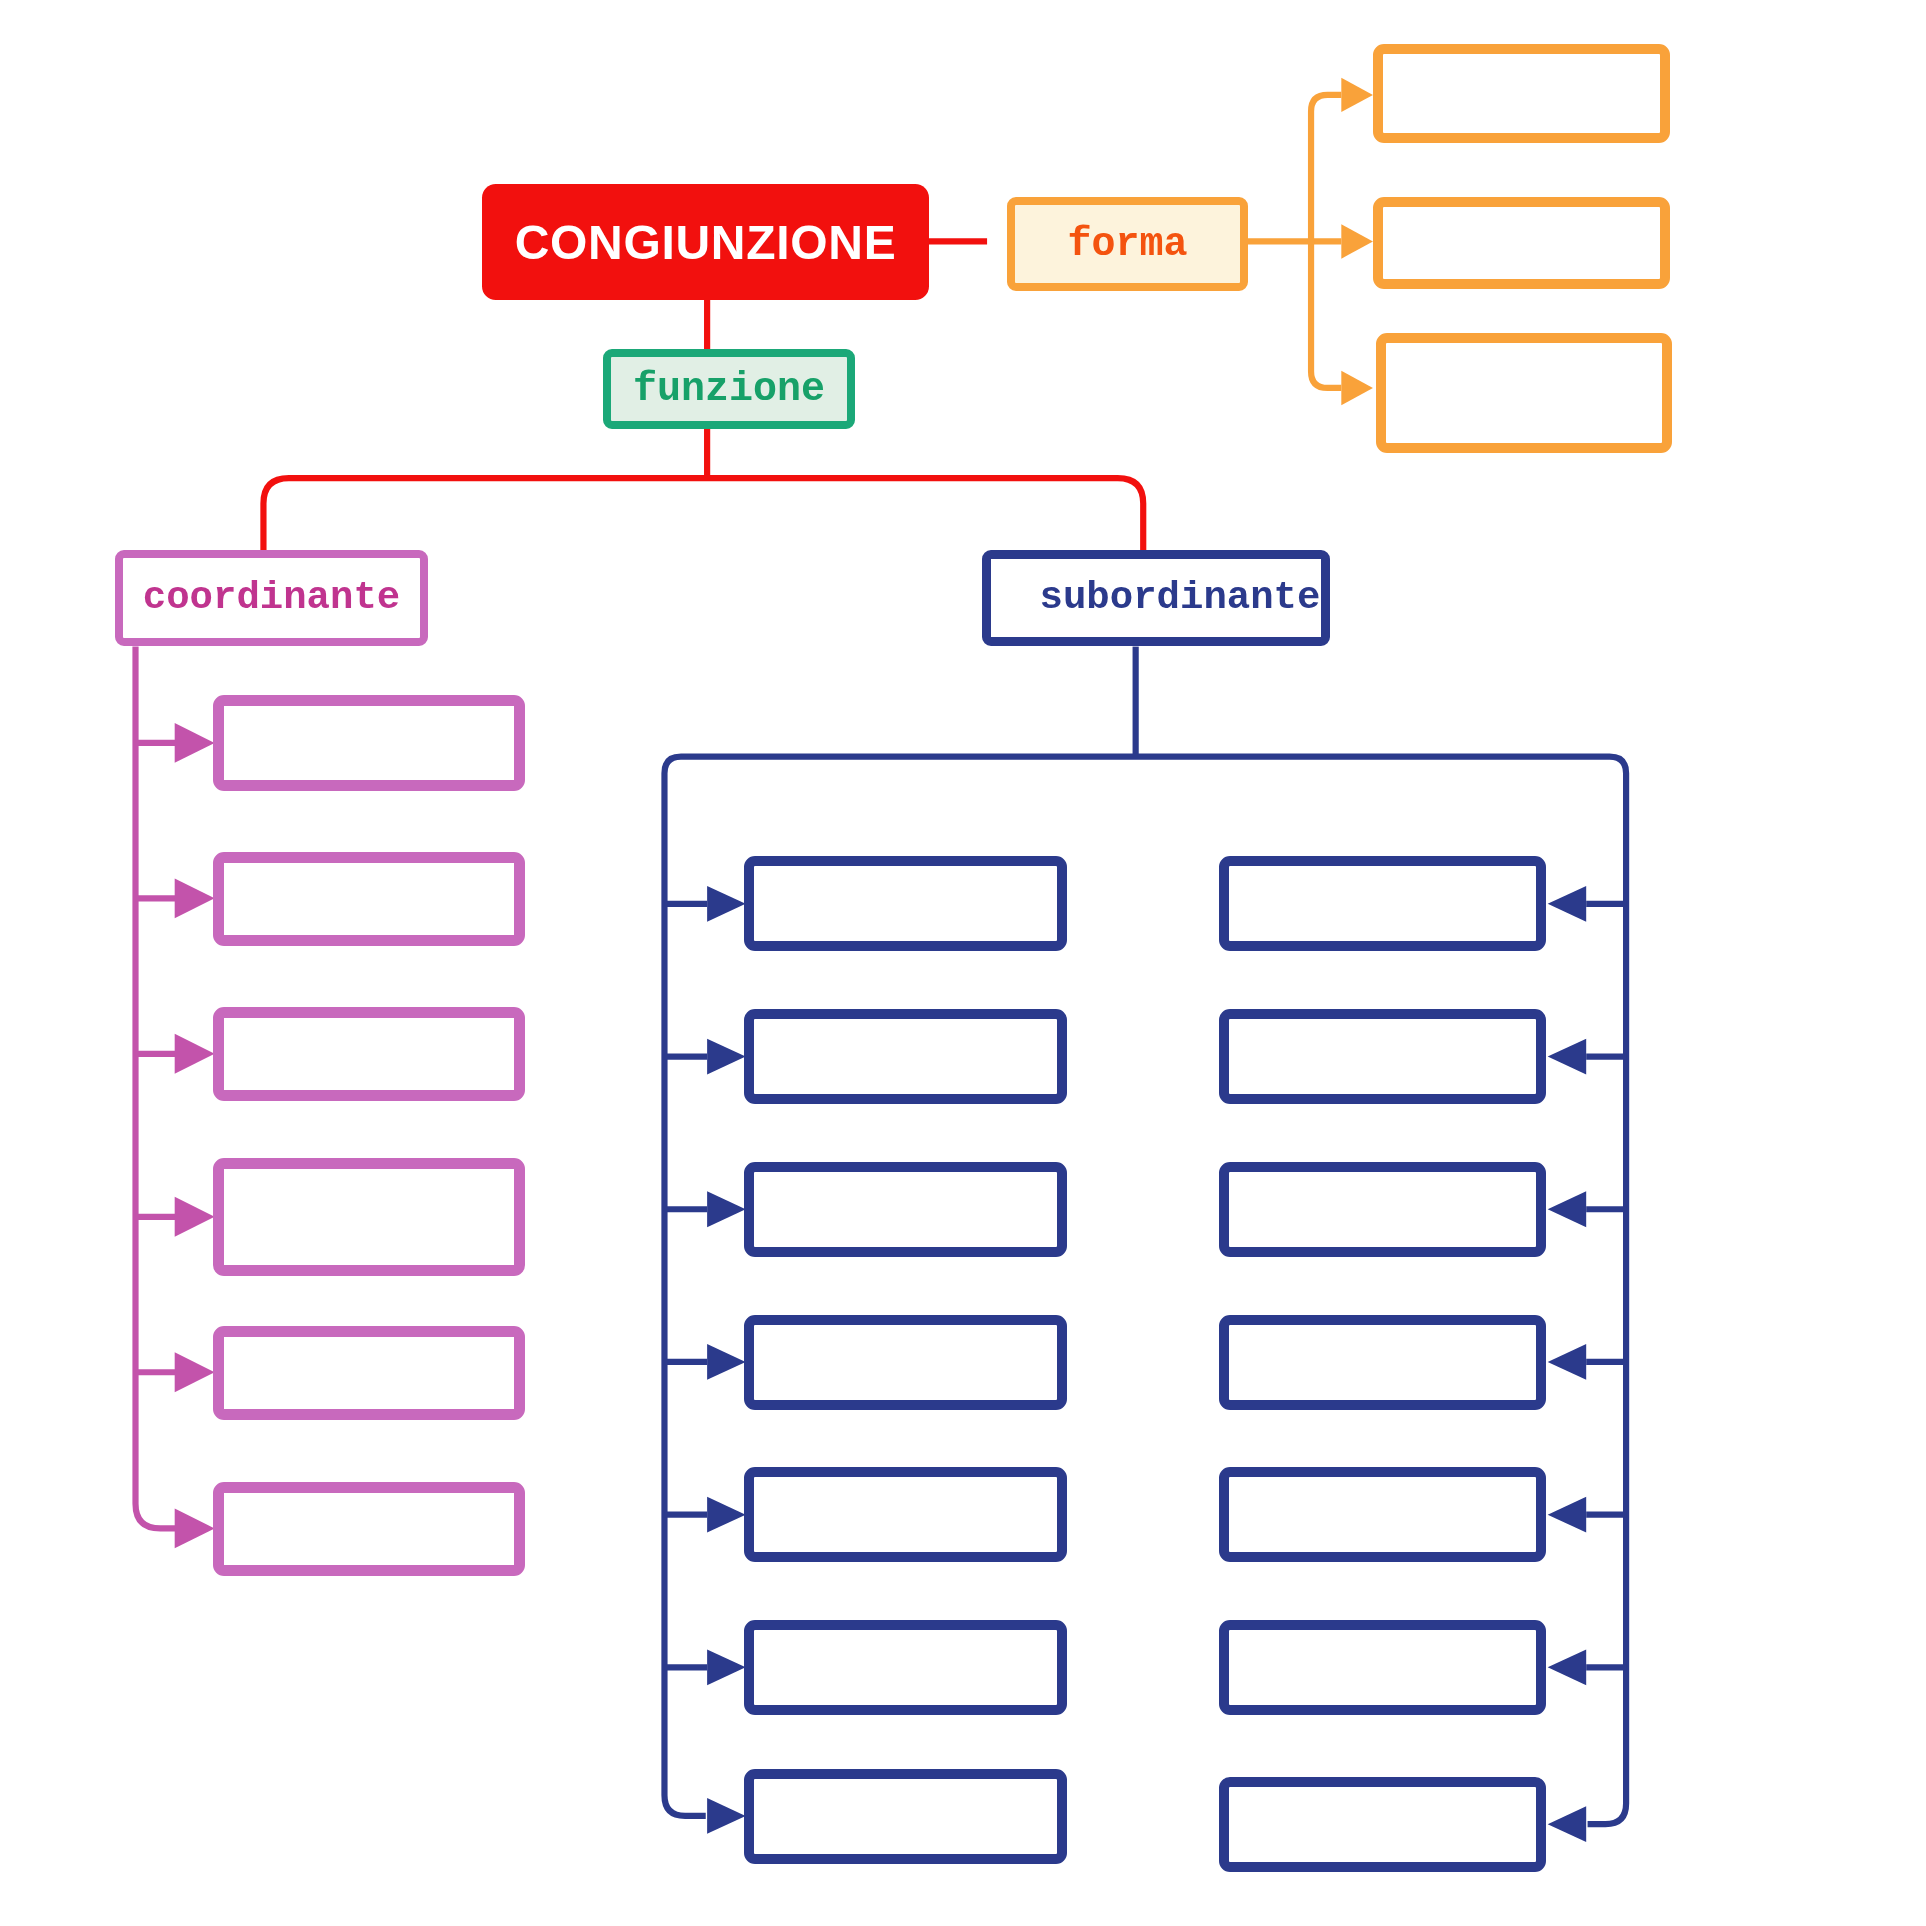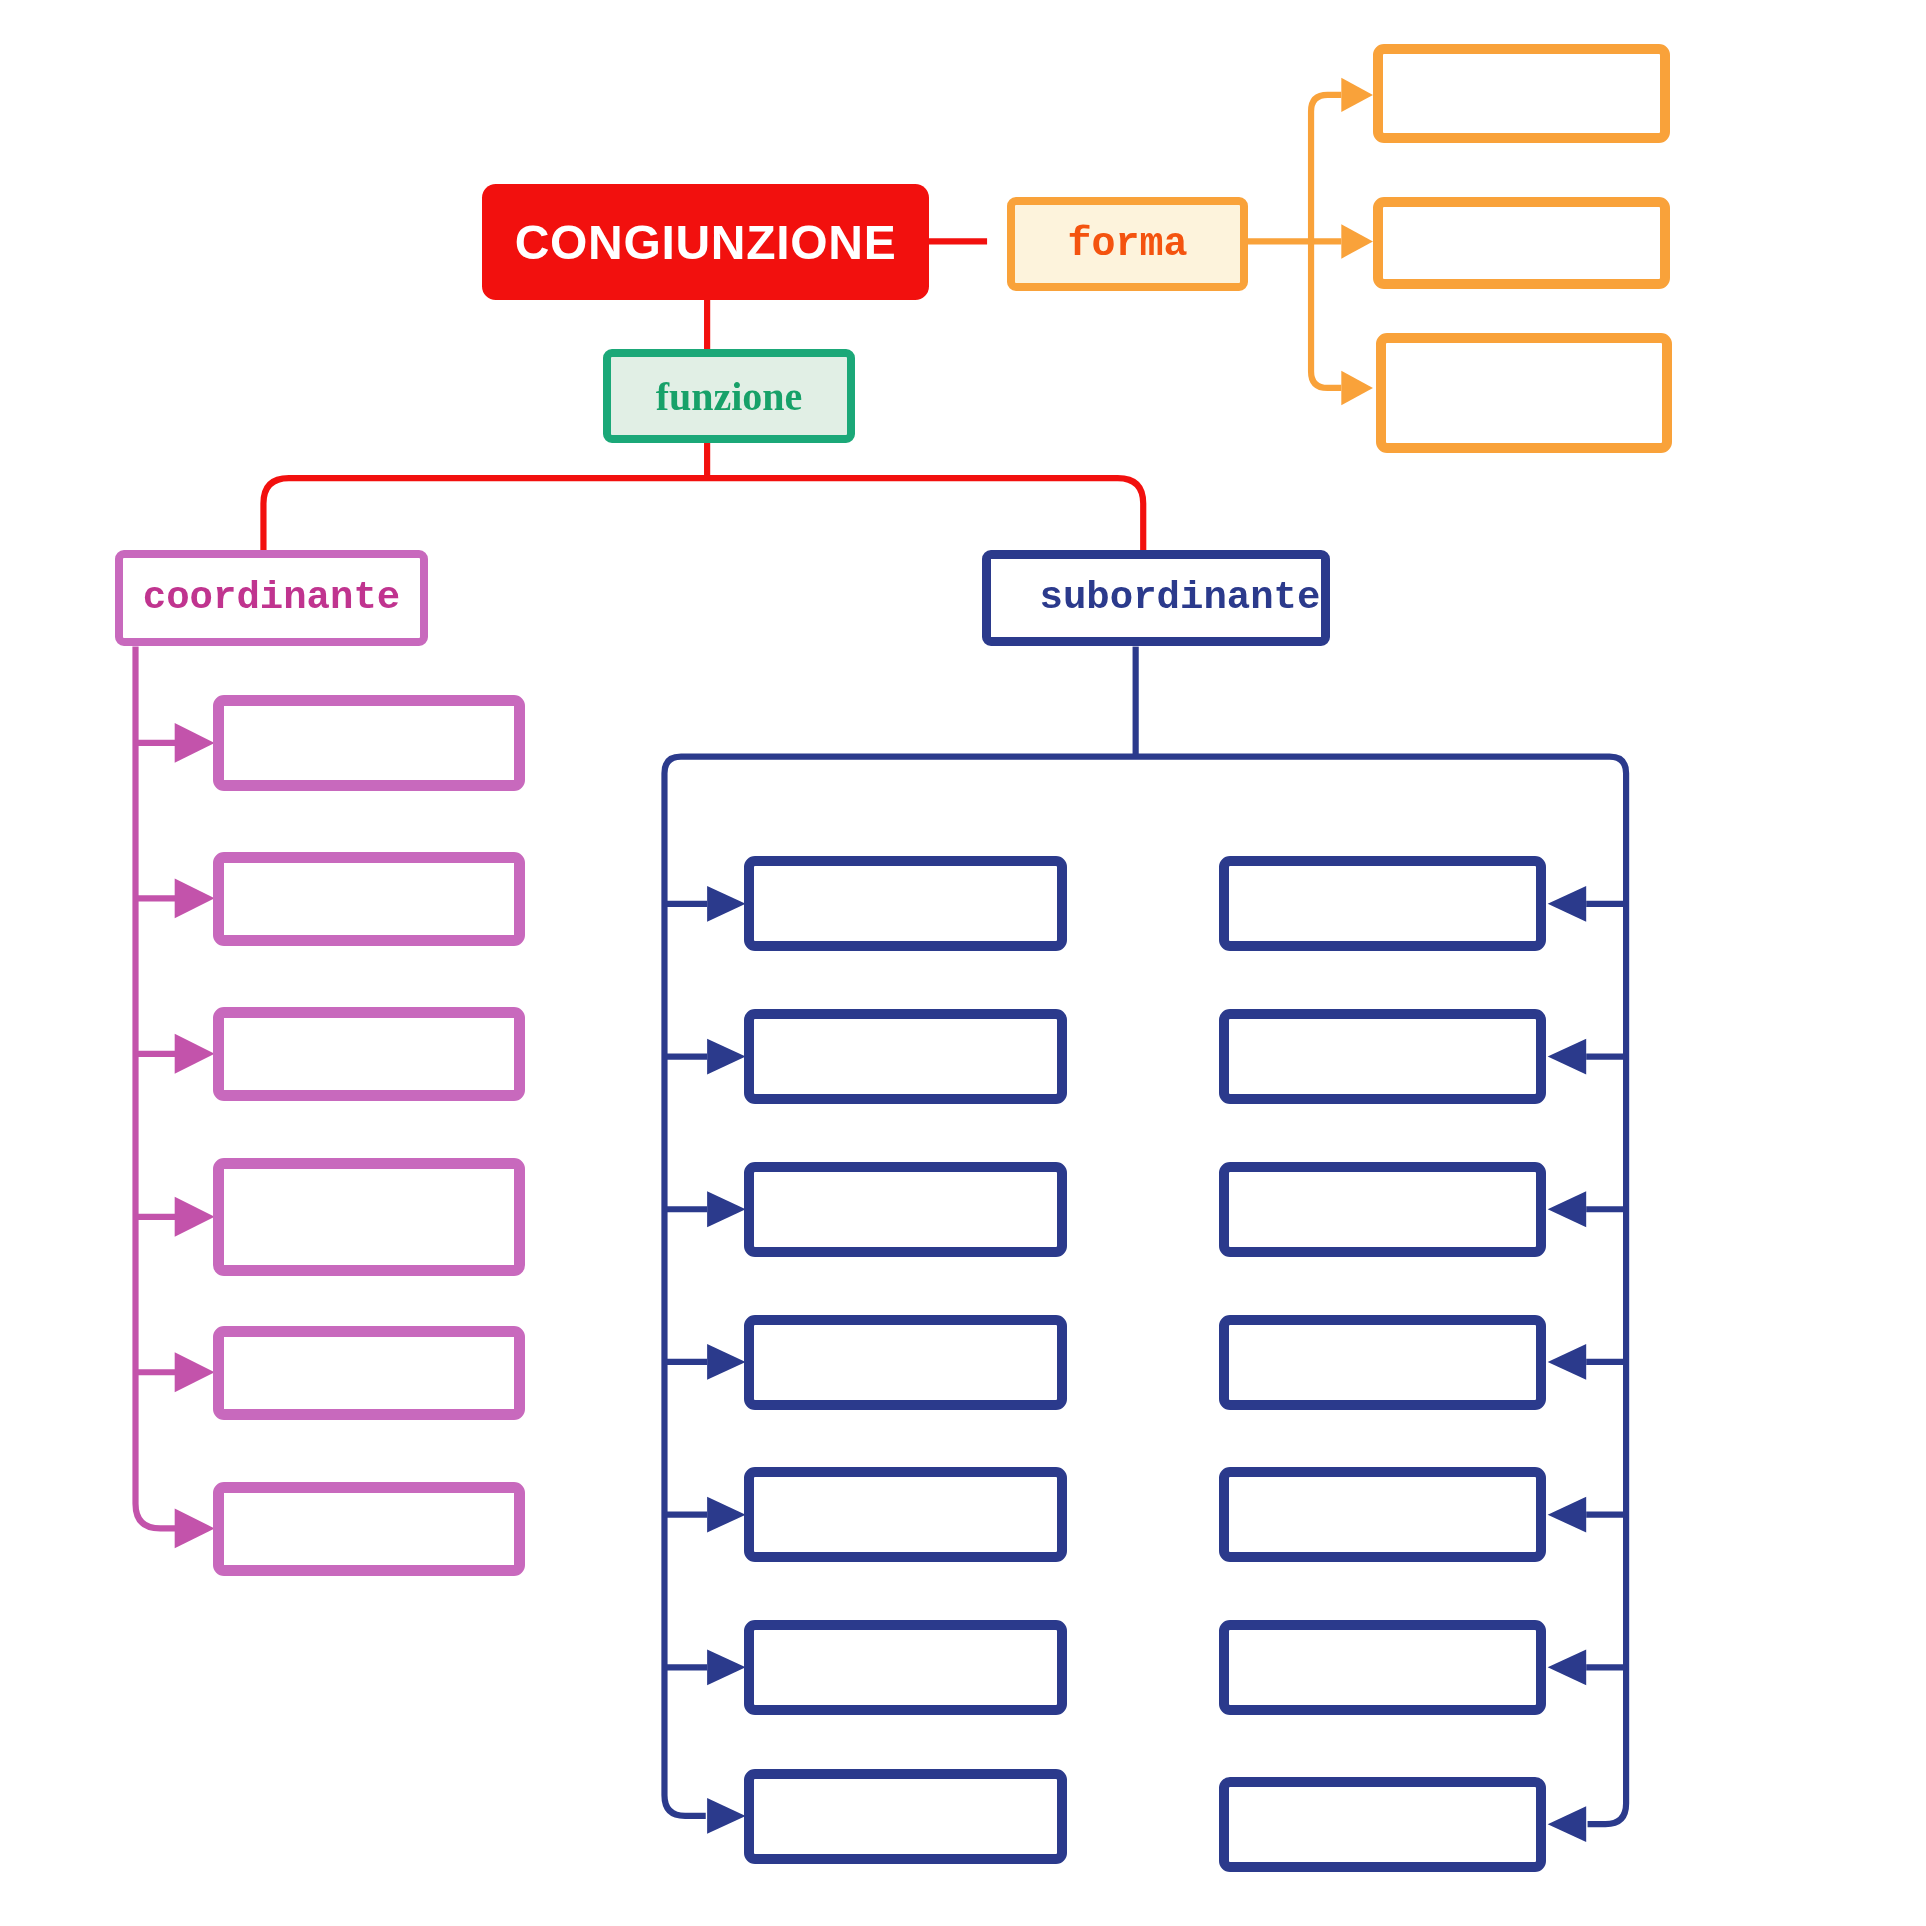--- a/index.html
+++ b/index.html
@@ -140,21 +140,21 @@
   </svg>
 
   <div class="node node-root" style="left:482px; top:184px; width:447px; height:116px;">
     <span>CONGIUNZIONE</span>
   </div>
 
   <div class="node node-label node-forma" style="left:987px; top:197px; width:241px; height:94px;">
     <span>forma</span>
   </div>
 
-  <div class="node node-label node-funzione" style="left:583px; top:349px; width:252px; height:94px;font-family:Liberation Serif, serif;">
+  <div class="node node-label node-funzione" style="left:583px; top:349px; width:252px; height:80px;">
     <span>funzione</span>
   </div>
 
   <div class="node node-label node-coordinante" style="left:95px; top:550px; width:313px; height:96px;">
     <span>coordinante</span>
   </div>
 
   <div class="node node-label node-subordinante" style="left:962px; top:550px; width:348px; height:96px;padding-left:48px;">
     <span>subordinante</span>
   </div>

